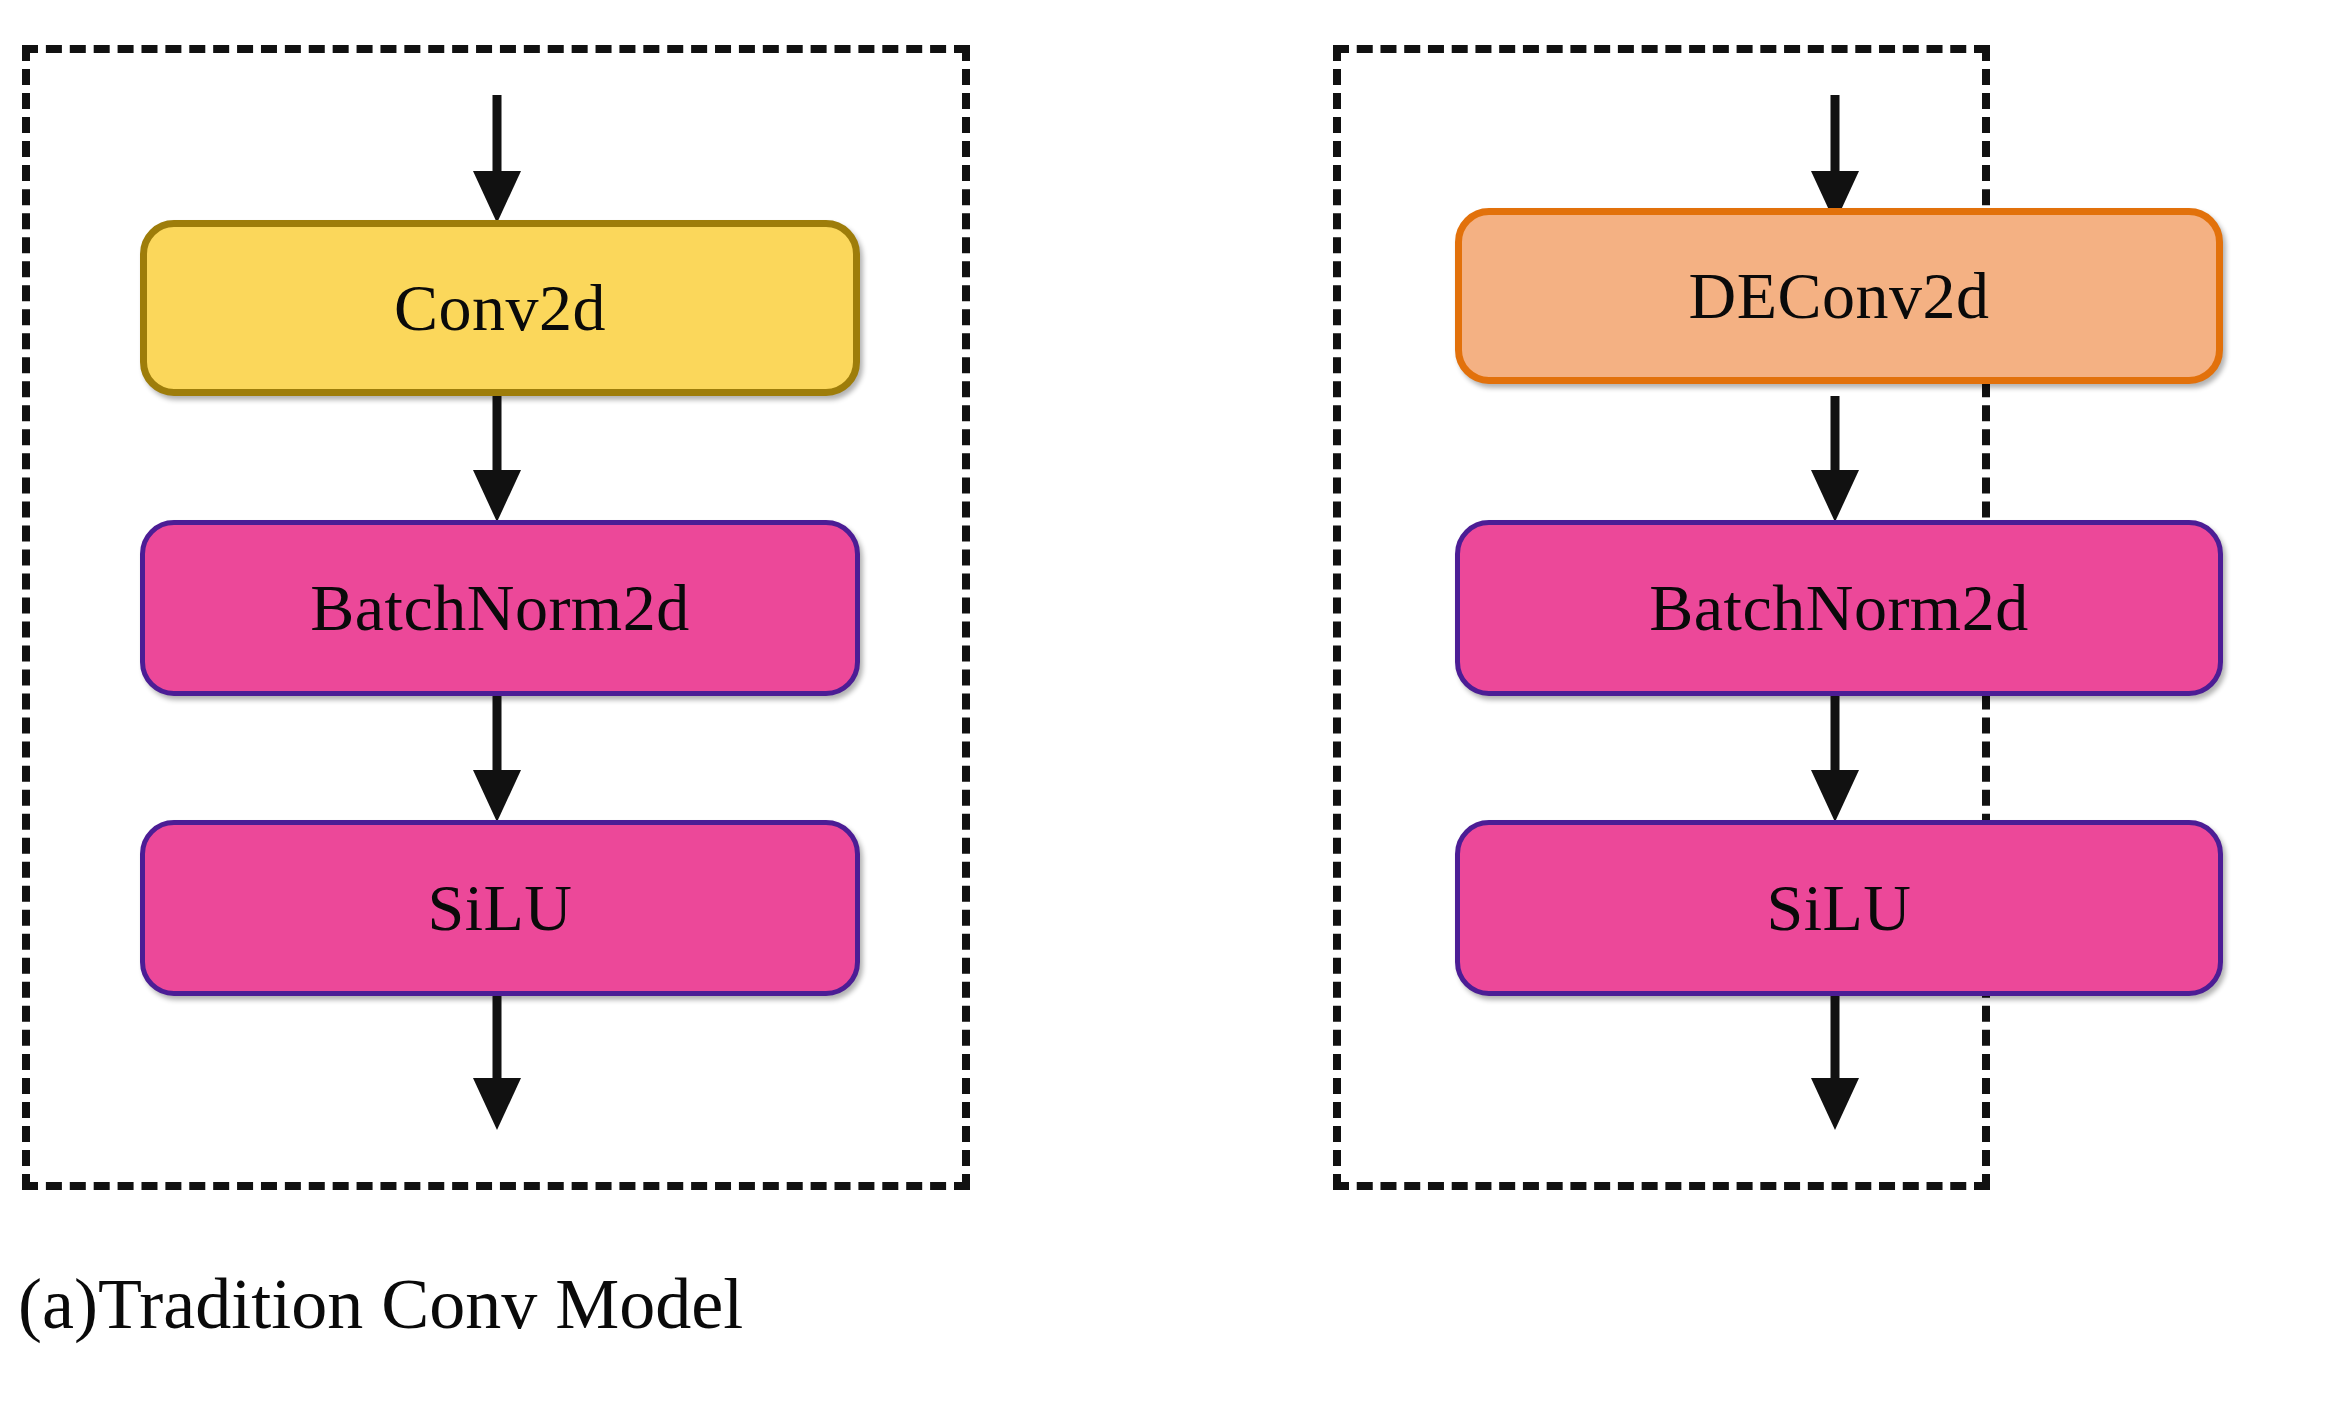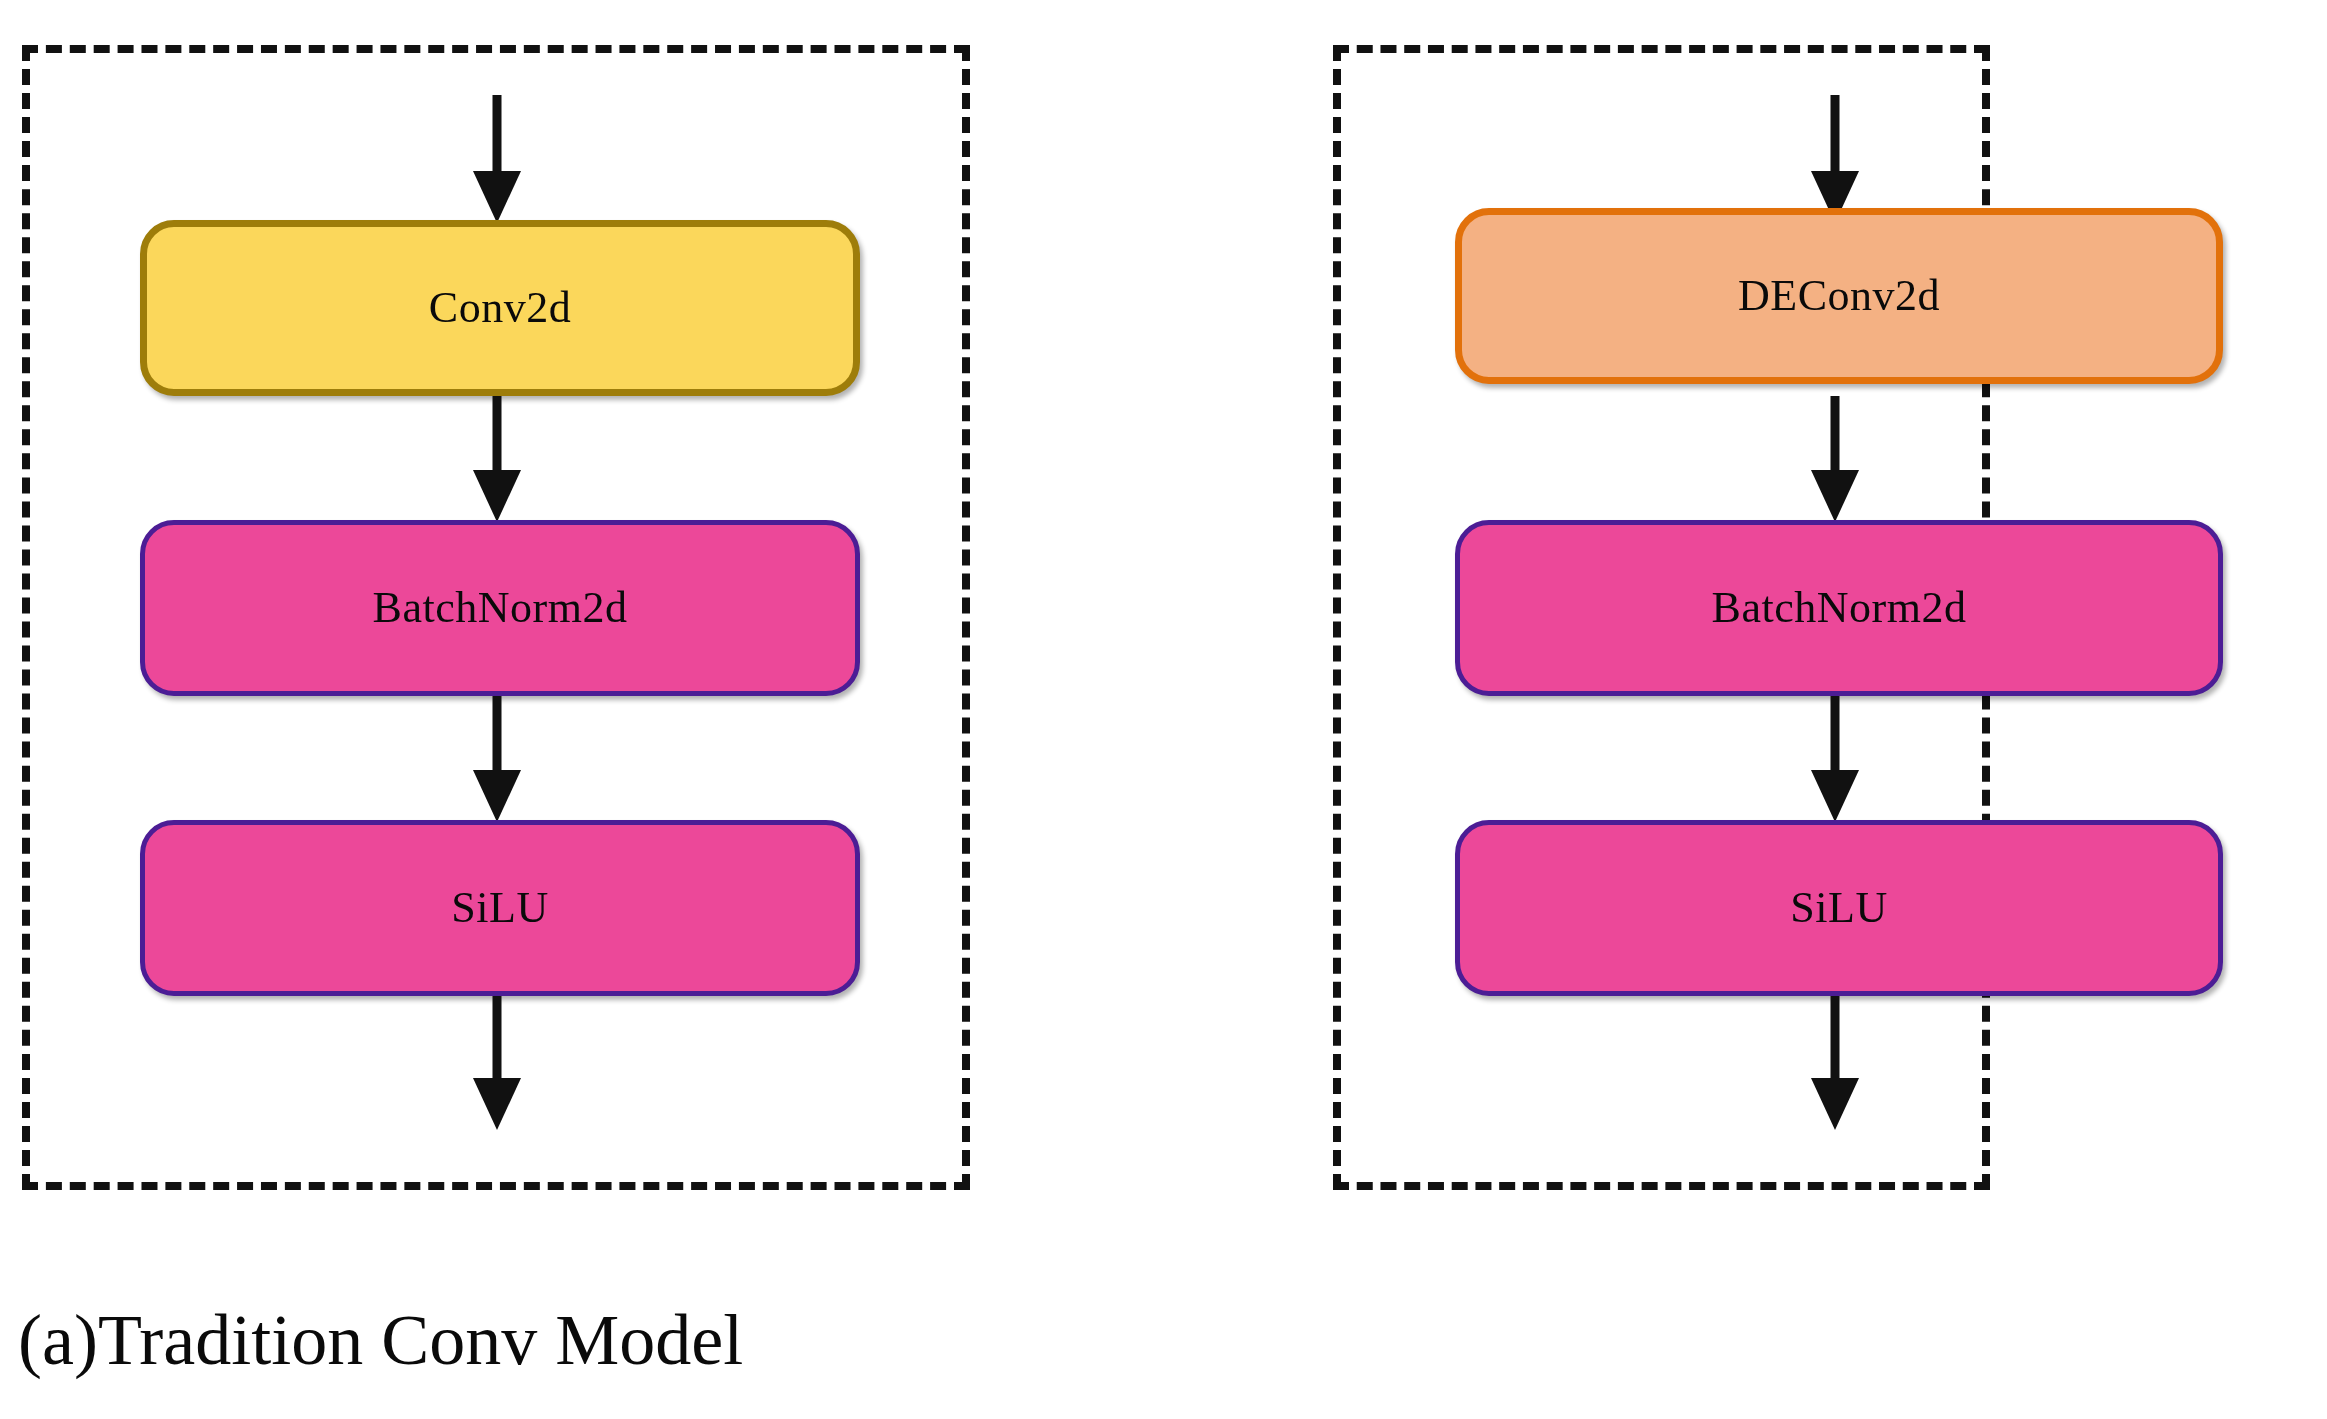--- a/index.html
+++ b/index.html
@@ -10,21 +10,21 @@
 
   
   .panel{position:absolute;box-sizing:border-box;
          border:8px dashed #111111;background:transparent;}
 
   
   .node{position:absolute;box-sizing:border-box;
         border-radius:34px;display:flex;align-items:center;
         justify-content:center;text-align:center;
         box-shadow:3px 4px 5px rgba(0,0,0,0.30);}
-  .node .lbl{font-size:44px;line-height:1;color:#0a0a0a;
+  .node .lbl{font-size:66px;line-height:1;color:#0a0a0a;
              letter-spacing:0.5px;white-space:nowrap;text-align:center;}
 
   .node.conv  {background:#FBD75B;border:7px solid #9E7D0A;}
   .node.deconv{background:#F4B183;border:7px solid #E2710B;}
   .node.blue  {background:#ec4899;border:5px solid #4c1d95;}
 
   
   .arrow{position:absolute;}
   .arrow .shaft{position:absolute;left:50%;top:0;
                 transform:translateX(-50%);
@@ -72,21 +72,21 @@
 
   <div class="node blue" style="left:140px;top:820px;width:720px;height:176px;">
     <span class="lbl">SiLU</span>
   </div>
 
   <div class="arrow" style="left:473px;top:996px;width:48px;height:134px;">
     <div class="shaft" style="height:86px;"></div>
     <div class="head"></div>
   </div>
 
-  <div class="caption" style="left:18px;top:1268px;margin-top:36px;">(a)Tradition Conv Model</div>
+  <div class="caption" style="left:18px;top:1268px;">(a)Tradition Conv Model</div>
 
   <div class="panel" style="left:1333px;top:45px;width:657px;height:1145px;"></div>
 
   <div class="arrow" style="left:1811px;top:95px;width:48px;height:128px;">
     <div class="shaft" style="height:80px;"></div>
     <div class="head"></div>
   </div>
 
   <div class="node deconv" style="left:1455px;top:208px;width:768px;height:176px;">
     <span class="lbl">DEConv2d</span>

